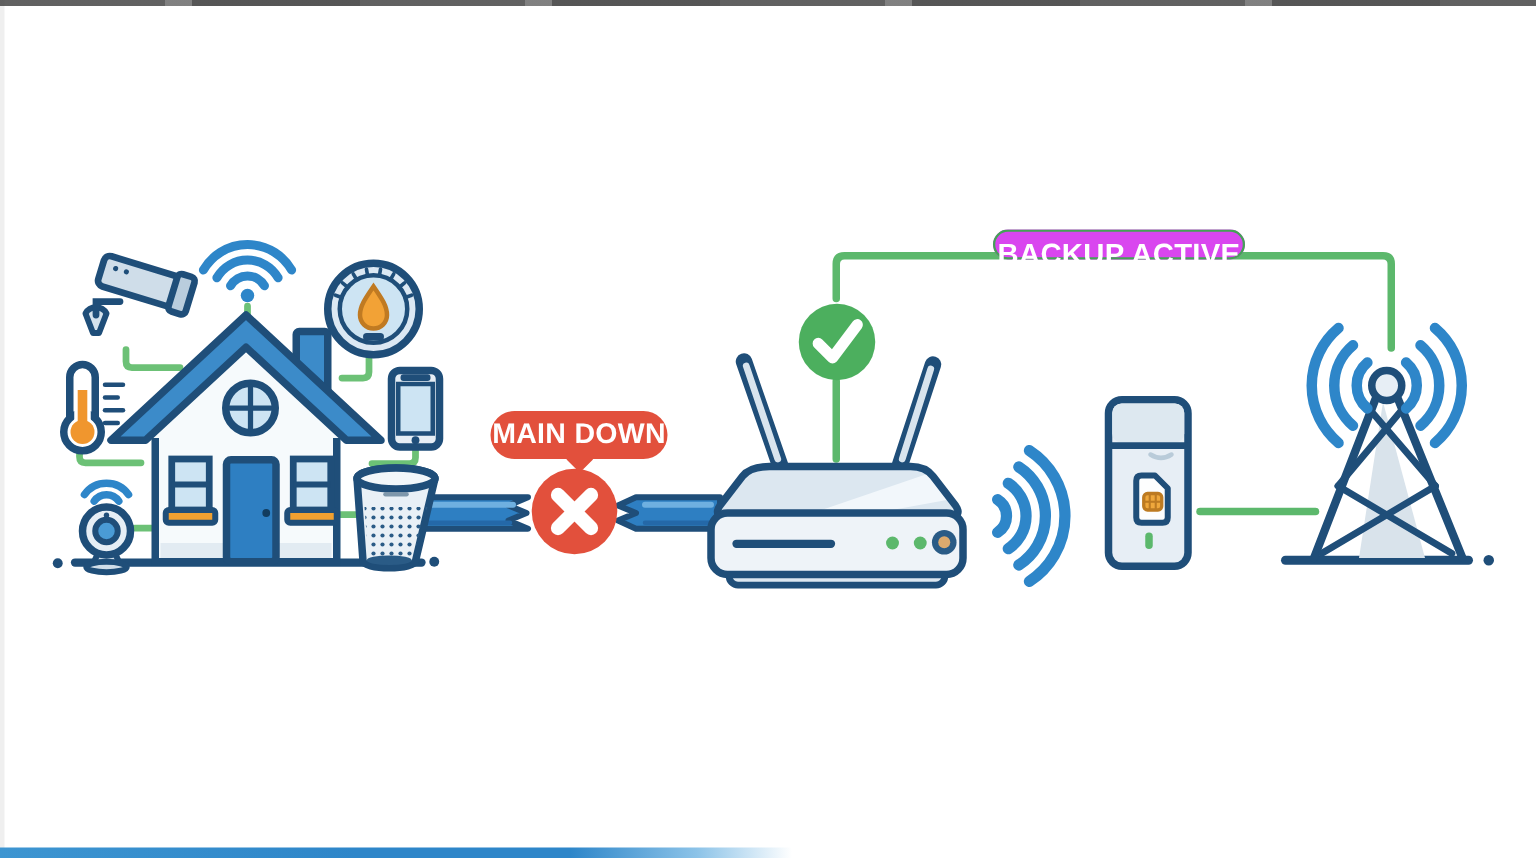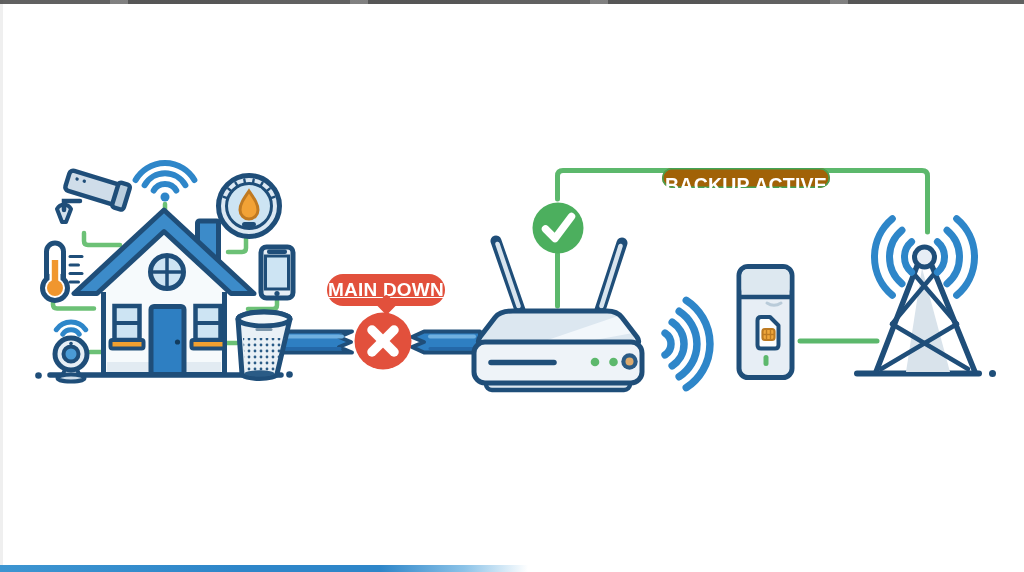--- a/index.html
+++ b/index.html
@@ -7,29 +7,29 @@
     position:relative;width:1024px;height:572px;overflow:hidden;background:#ffffff;
     font-family:"Liberation Sans","DejaVu Sans",sans-serif;
   }
   #art{position:absolute;left:0;top:0;z-index:1;}
   .pill{
     position:absolute;z-index:2;color:#ffffff;font-weight:700;text-align:center;
     letter-spacing:.2px;white-space:nowrap;
   }
   .main-down{
     left:327px;top:274px;width:118px;height:32px;line-height:32px;font-size:19px;
-    background:#e2503c;border-radius:16px;text-decoration:underline;
+    background:#e2503c;border-radius:16px;
   }
   .main-down::after{
     content:"";position:absolute;left:50%;bottom:-6px;width:15px;height:15px;
     margin-left:-7.5px;background:#e2503c;transform:rotate(45deg);border-radius:3px;
   }
   .backup-active{
-    left:662px;top:168px;width:168px;height:20px;line-height:35px;font-size:19.5px;
-    background:#a16207;border-radius:17.5px;box-shadow:0 0 0 1.5px #43a355 inset;
+    left:662px;top:153px;width:168px;height:20px;line-height:35px;font-size:19.5px;
+    background:#d946ef;border-radius:17.5px;box-shadow:0 0 0 1.5px #43a355 inset;
   }
   .edge-top{
     position:absolute;z-index:3;left:0;top:0;width:100%;height:4px;opacity:.85;
     background:repeating-linear-gradient(90deg,#454545 0 110px,#6a6a6a 110px 128px,#383838 128px 240px);
   }
   .edge-bottom{
     position:absolute;z-index:3;left:0;top:565px;width:528px;height:7px;
     background:linear-gradient(90deg,#3d95d1 0%,#2e86c9 45%,#2e86c9 72%,#8cc3e8 88%,rgba(255,255,255,0) 100%);
   }
   .edge-left{

